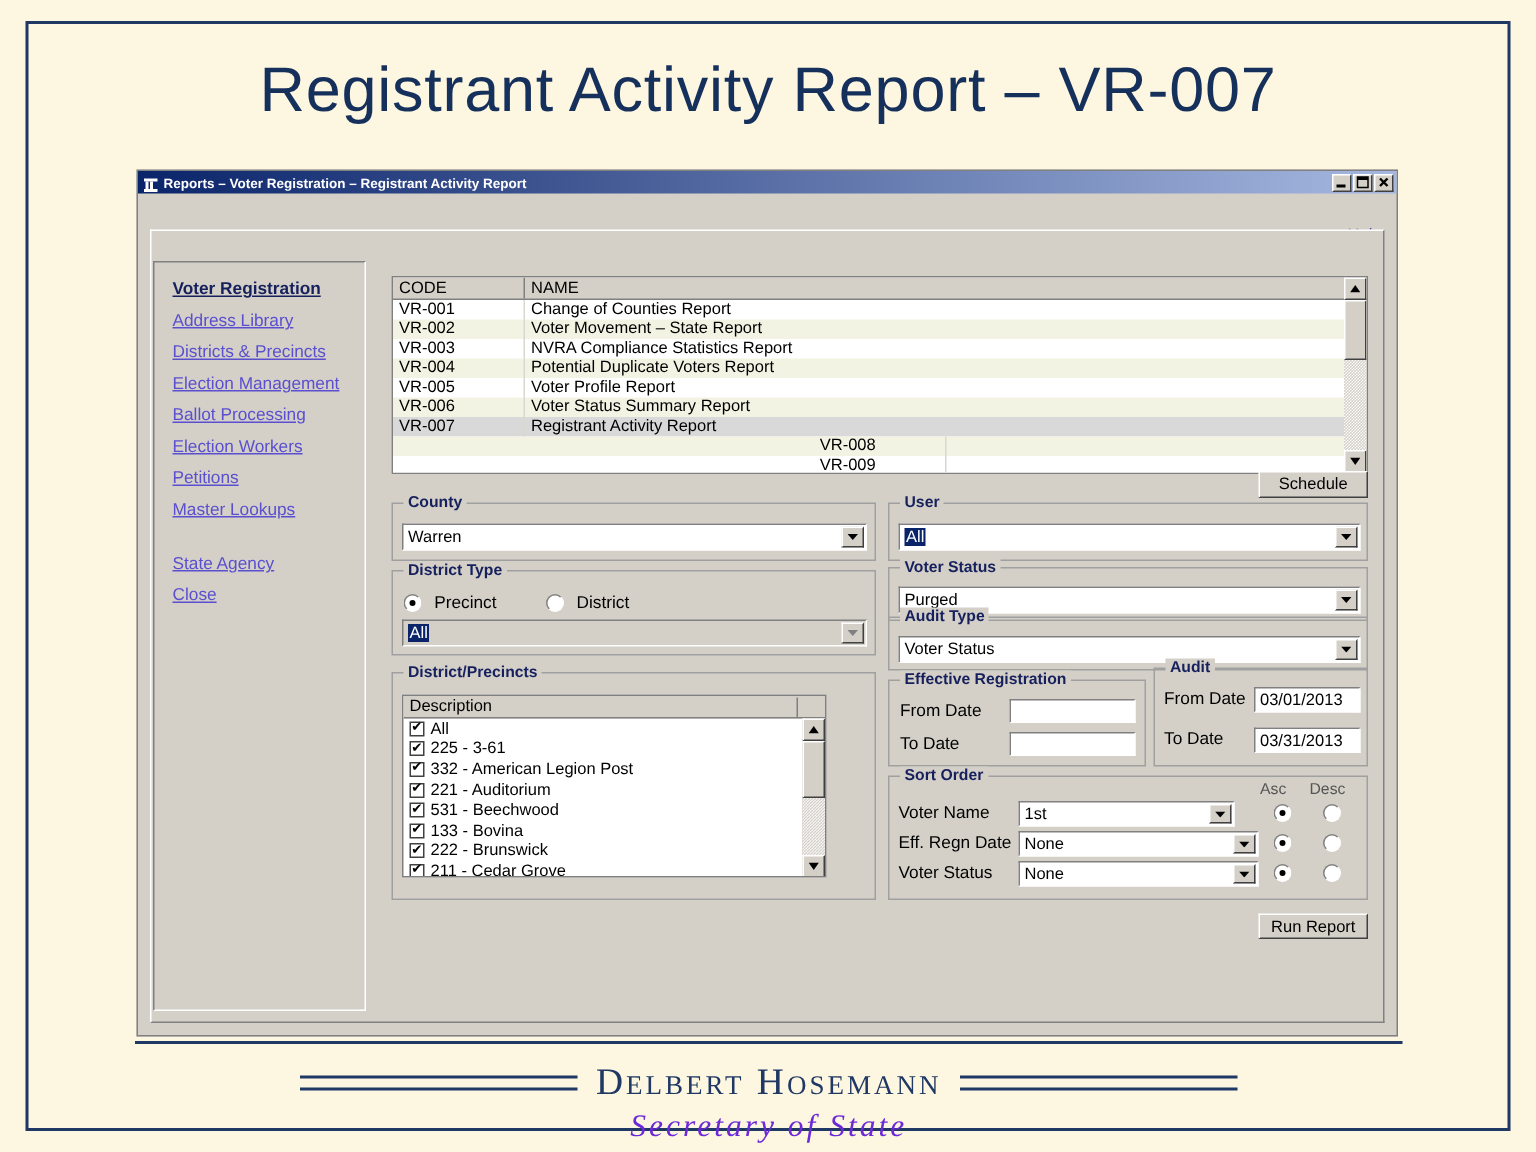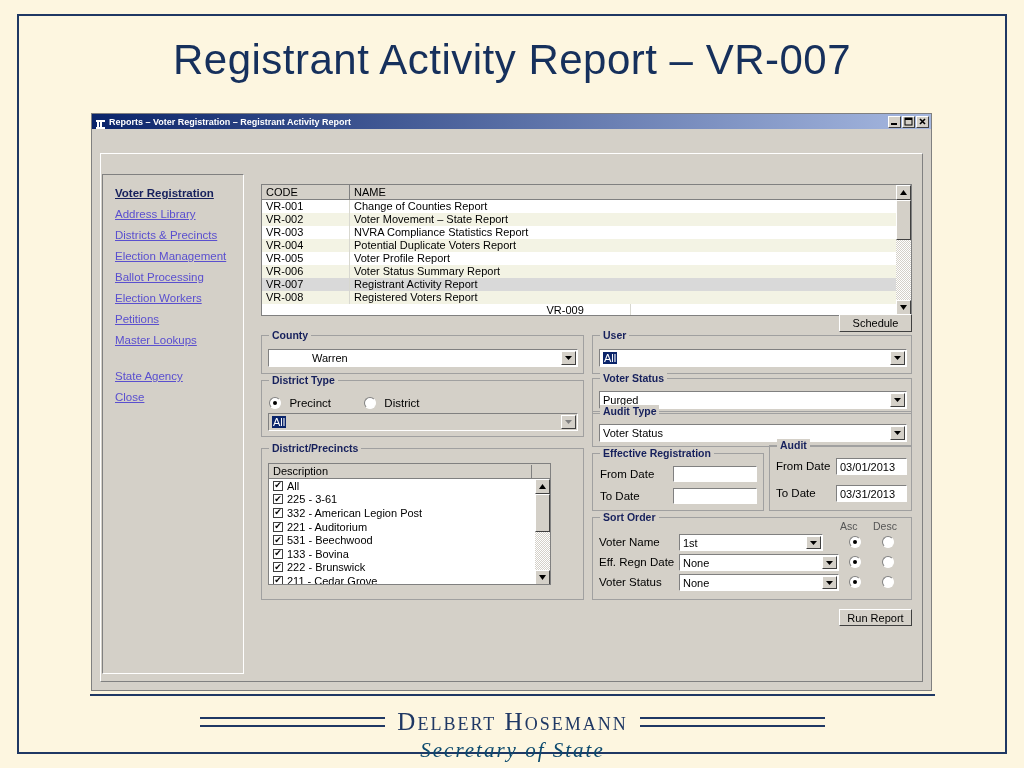--- a/index.html
+++ b/index.html
@@ -25,21 +25,21 @@
   }
   #footer .topline{position:absolute;left:0;top:0;width:845px;height:2px;background:#1f3864;}
   #footer .name-row{position:absolute;left:0;top:14px;width:845px;display:flex;align-items:center;justify-content:center;gap:12px;}
   #footer .rule{height:6px;width:185px;border-top:2px solid #1f3864;border-bottom:2px solid #1f3864;}
   #footer .name{
     font-family:"Liberation Serif", serif;color:#1f3864;font-size:25px;
     letter-spacing:2px;font-variant:small-caps;white-space:nowrap;
   }
   #footer .sub{
     position:absolute;left:0;top:44px;width:845px;text-align:center;
-    font-family:"Liberation Serif", serif;font-style:italic;color:#0c4a6e;
+    font-family:"Liberation Serif", serif;font-style:italic;color:#6d28d9;
     font-size:21px;letter-spacing:2px;
   }
   
   #app-window{
     position:absolute;left:91px;top:113px;width:841px;height:578px;
     background:#d4d0c8;border:1px solid #808080;box-sizing:border-box;
   }
   #titlebar{
     height:15px;background:linear-gradient(to right,#0a246a,#a6b8e0);
     display:flex;align-items:center;padding:0 2px;box-sizing:border-box;
@@ -261,21 +261,20 @@
           <div class="trow even">
             <div class="c-code">VR-006</div>
             <div class="c-name">Voter Status Summary Report</div>
           </div>
           <div class="trow selected">
             <div class="c-code">VR-007</div>
             <div class="c-name">Registrant Activity Report</div>
           </div>
           <div class="trow even">
             <div class="c-code">VR-008</div>
-            <div class="c-name">Registered Voters Report</div>
           </div>
           <div class="trow odd">
             <div class="c-code">VR-009</div>
           </div>
         </div>
       <div id="table-scroll">
         <div class="sb-arrow">
           <svg width="7" height="5" viewBox="0 0 7 5">
               <path d="M3.5 0 L7 5 L0 5 Z" fill="#000"></path>
             </svg>
@@ -288,21 +287,21 @@
             </svg>
         </div>
       </div>
 
     </div>
 
     <div class="btn3d" style="position:absolute;left:747px;top:185px;width:73px;height:18px;">Schedule</div>
 
     <div class="grp" style="left:169px;top:206px;width:323px;height:39px;">
       <span class="legend">County</span>
-      <div class="combo" style="position:absolute;left:6px;top:13px;width:310px;height:18px;padding-left:40px;">
+      <div class="combo" style="position:absolute;left:6px;top:13px;width:310px;height:18px;">
         <span class="cval">Warren</span>
         <span class="cbtn">
           <svg width="7" height="4" viewBox="0 0 7 4">
               <path d="M0 0 L7 0 L3.5 4 Z" fill="#000"></path>
             </svg>
         </span>
       </div>
     </div>
 
     <div class="grp" style="left:169px;top:251px;width:323px;height:57px;">

